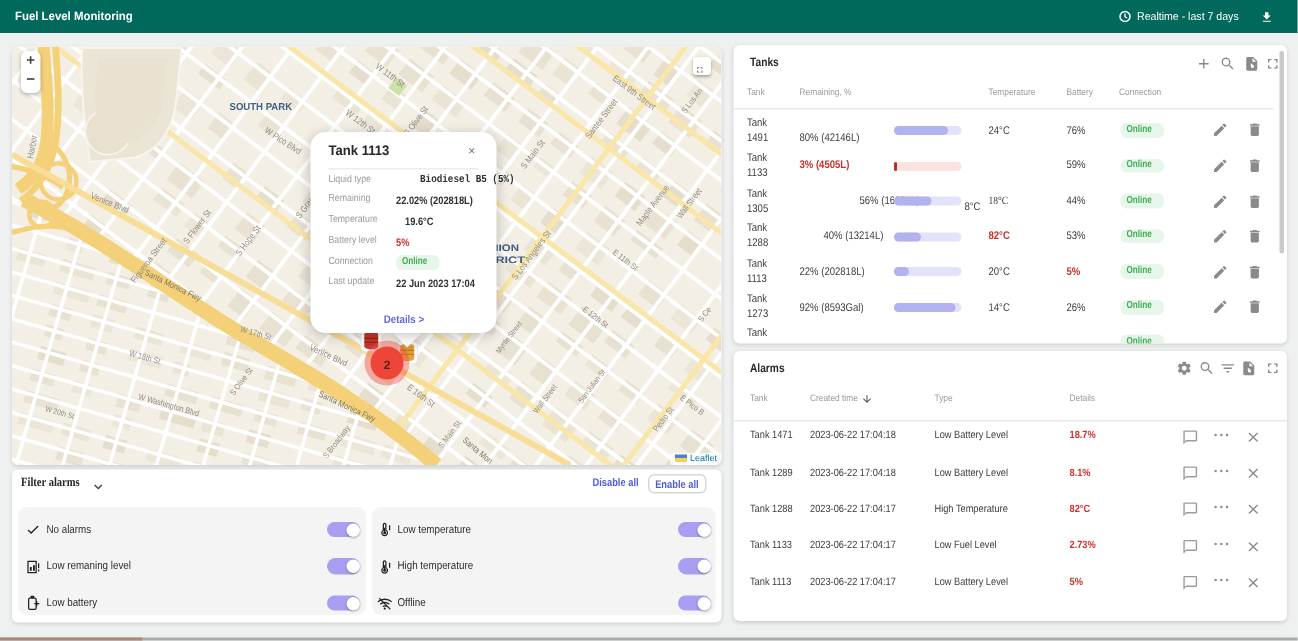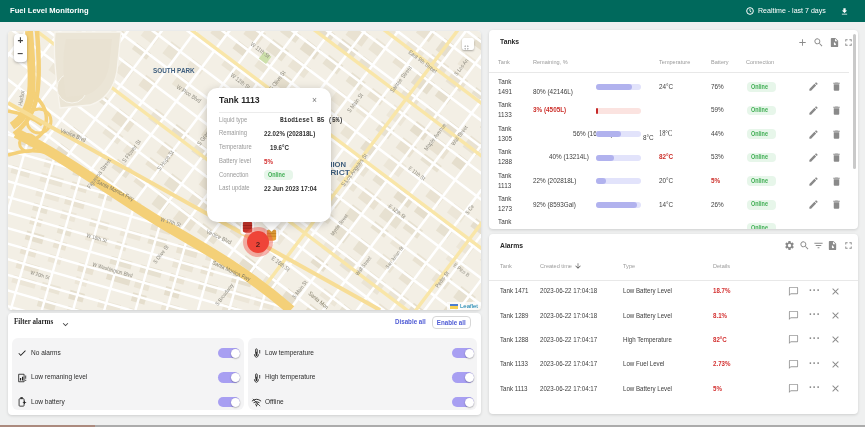--- a/index.html
+++ b/index.html
@@ -813,20 +813,21 @@
 <div style="position:absolute;left:12px;top:42.400000000000006px;font-size:0;line-height:0;"><span style="display:inline-block;line-height:1;font-size:6.8px;color:#9a9a9a;font-weight:normal;letter-spacing:0.0px;transform:scaleX(0.86);transform-origin:0 0;white-space:nowrap;">Remaining</span></div>
 <div style="position:absolute;left:57px;top:42.2px;font-size:0;line-height:0;"><span style="display:inline-block;line-height:1;font-size:7.2px;color:#303030;font-weight:bold;letter-spacing:0.0px;transform:scaleX(0.86);transform-origin:0 0;white-space:nowrap;">22.02% (202818L)</span></div>
 <div style="position:absolute;left:12px;top:56.1px;font-size:0;line-height:0;"><span style="display:inline-block;line-height:1;font-size:6.8px;color:#9a9a9a;font-weight:normal;letter-spacing:0.0px;transform:scaleX(0.86);transform-origin:0 0;white-space:nowrap;">Temperature</span></div>
 <div style="position:absolute;left:63px;top:55.9px;font-size:0;line-height:0;"><span style="display:inline-block;line-height:1;font-size:7.2px;color:#303030;font-weight:bold;letter-spacing:0.0px;transform:scaleX(0.86);transform-origin:0 0;white-space:nowrap;">19.6°C</span></div>
 <div style="position:absolute;left:12px;top:69.8px;font-size:0;line-height:0;"><span style="display:inline-block;line-height:1;font-size:6.8px;color:#9a9a9a;font-weight:normal;letter-spacing:0.0px;transform:scaleX(0.86);transform-origin:0 0;white-space:nowrap;">Battery level</span></div>
 <div style="position:absolute;left:57px;top:69.6px;font-size:0;line-height:0;"><span style="display:inline-block;line-height:1;font-size:7.2px;color:#d32f2f;font-weight:bold;letter-spacing:0.0px;transform:scaleX(0.86);transform-origin:0 0;white-space:nowrap;">5%</span></div>
 <div style="position:absolute;left:12px;top:83.5px;font-size:0;line-height:0;"><span style="display:inline-block;line-height:1;font-size:6.8px;color:#9a9a9a;font-weight:normal;letter-spacing:0.0px;transform:scaleX(0.86);transform-origin:0 0;white-space:nowrap;">Connection</span></div>
 <div style="position:absolute;left:57px;top:82.3px;font-size:0;line-height:0;"><span style="display:inline-block;background:#e7f6ea;border-radius:4px;padding:1.5px 4px;"><span style="display:inline-block;line-height:1;font-size:6.8px;color:#3fae53;font-weight:bold;letter-spacing:0.0px;transform:scaleX(0.8);transform-origin:0 0;white-space:nowrap;">Online</span></span></div>
 <div style="position:absolute;left:12px;top:97.2px;font-size:0;line-height:0;"><span style="display:inline-block;line-height:1;font-size:6.8px;color:#9a9a9a;font-weight:normal;letter-spacing:0.0px;transform:scaleX(0.86);transform-origin:0 0;white-space:nowrap;">Last update</span></div>
 <div style="position:absolute;left:57px;top:97.0px;font-size:0;line-height:0;"><span style="display:inline-block;line-height:1;font-size:7.2px;color:#303030;font-weight:bold;letter-spacing:0.0px;transform:scaleX(0.86);transform-origin:0 0;white-space:nowrap;">22 Jun 2023 17:04</span></div>
+<div style="position:absolute;left:0;right:0;top:114px;text-align:center"><span style="display:inline-block;line-height:1;font-size:7.4px;color:#6467dd;font-weight:bold;letter-spacing:0.0px;transform:scaleX(0.88);transform-origin:0 0;white-space:nowrap;transform-origin:50% 50%;">Details &gt;</span></div>
     </div>
     <div style="position:absolute;left:257px;top:185px;width:13px;height:13px;background:#fff;transform:rotate(45deg);box-shadow:3px 3px 6px rgba(0,0,0,.12);z-index:29"></div>
 </div>
 
 <div class="card" style="left:489px;top:30px;width:369px;height:199px;overflow:hidden">
 <div style="position:absolute;left:308px;top:6.5px;font-size:0;line-height:0;"><svg style="width:11px;height:11px;" viewBox="0 0 24 24">
         <path fill="#8a8a8a" d="M19 13h-6v6h-2v-6H5v-2h6V5h2v6h6z"></path>
       </svg></div>
 <div style="position:absolute;left:323.5px;top:6.5px;font-size:0;line-height:0;"><svg style="width:11px;height:11px;" viewBox="0 0 24 24">
         <path fill="#8a8a8a" d="M15.5 14h-.79l-.28-.27a6.5 6.5 0 1 0-.7.7l.27.28v.79l5 5L20.49 19zM9.5 14A4.5 4.5 0 1 1 14 9.5 4.5 4.5 0 0 1 9.5 14z"></path>

